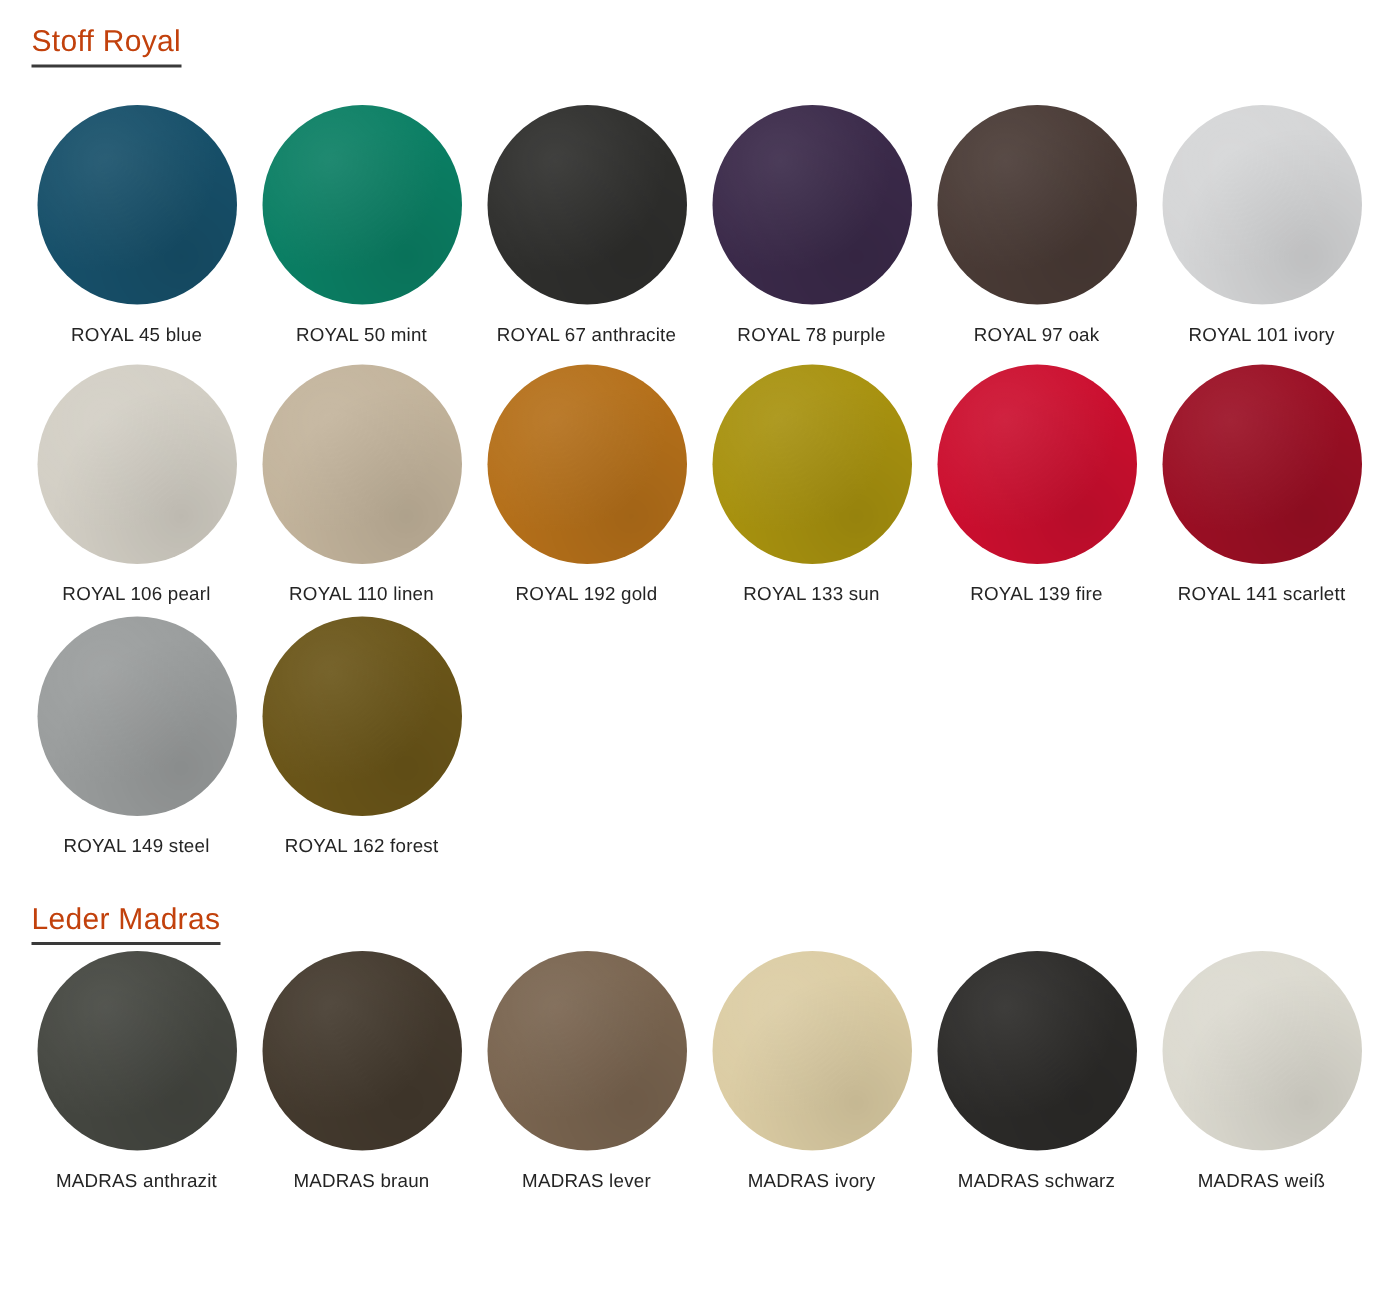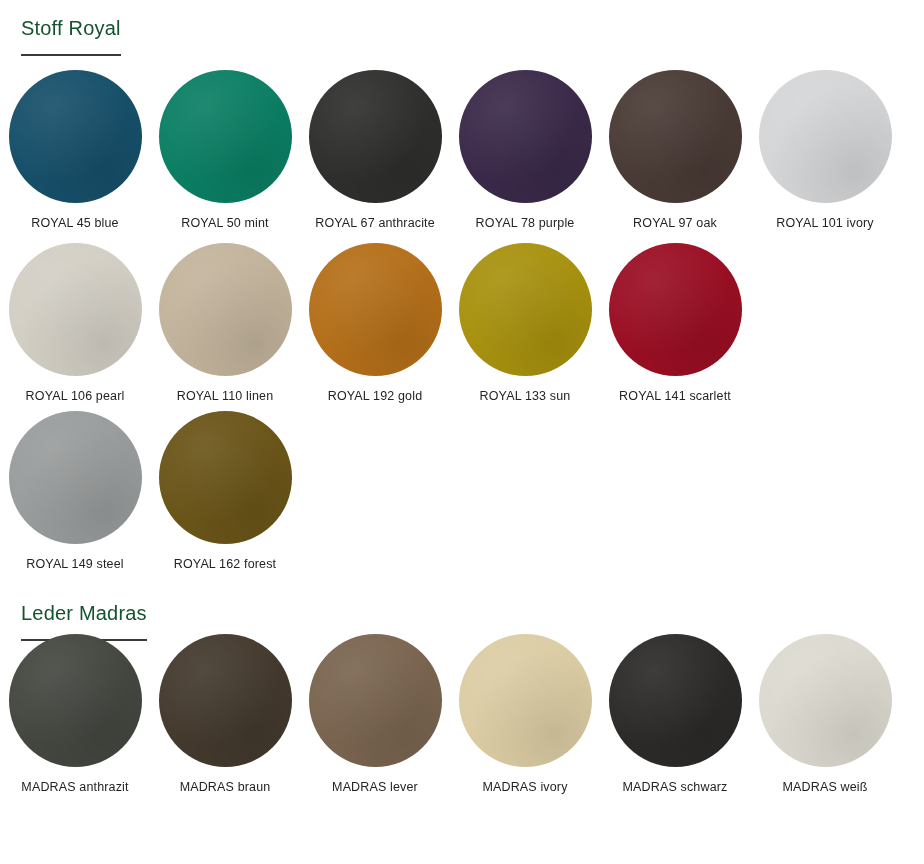--- a/index.html
+++ b/index.html
@@ -17,35 +17,35 @@
   }
   .page {
     position: relative;
     width: 924px;
     height: 864px;
   }
   .section-title {
     position: absolute;
     font-size: 20px;
     font-weight: 400;
-    color: #14532d;
+    color: #c2410c;
     letter-spacing: 0.2px;
-    padding-bottom: 14px;
+    padding-bottom: 3px;
     border-bottom: 2px solid #3a3a3a;
     line-height: 1.15;
     white-space: nowrap;
   }
   .swatch-grid {
     position: absolute;
     left: 0;
     right: 0;
     display: grid;
     grid-template-columns: repeat(6, 150px);
     justify-content: start;
-    padding-left: 0;
+    padding-left: 16px;
     column-gap: 0px;
     row-gap: 0px;
   }
   .swatch-cell {
     width: 150px;
     display: flex;
     flex-direction: column;
     align-items: center;
   }
   .swatch-disc {
@@ -126,20 +126,24 @@
     </div>
     <div class="swatch-cell">
       <div class="swatch-disc" style="background-color: rgb(181, 112, 26);"></div>
       <div class="swatch-label">ROYAL 192 gold</div>
     </div>
     <div class="swatch-cell">
       <div class="swatch-disc" style="background-color: rgb(168, 146, 15);"></div>
       <div class="swatch-label">ROYAL 133 sun</div>
     </div>
     <div class="swatch-cell">
+      <div class="swatch-disc" style="background-color: rgb(204, 15, 47);"></div>
+      <div class="swatch-label">ROYAL 139 fire</div>
+    </div>
+    <div class="swatch-cell">
       <div class="swatch-disc" style="background-color: rgb(155, 15, 36);"></div>
       <div class="swatch-label">ROYAL 141 scarlett</div>
     </div>
   </div>
 
   <div class="swatch-grid" id="royal-row-2">
     <div class="swatch-cell">
       <div class="swatch-disc" style="background-color: rgb(154, 157, 157);"></div>
       <div class="swatch-label">ROYAL 149 steel</div>
     </div>

